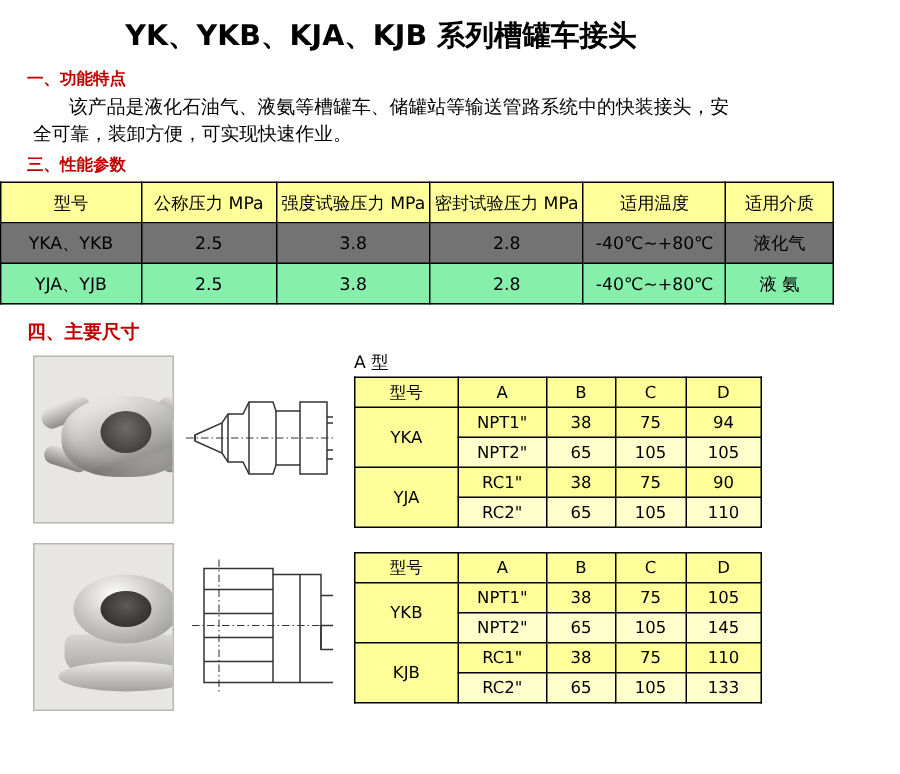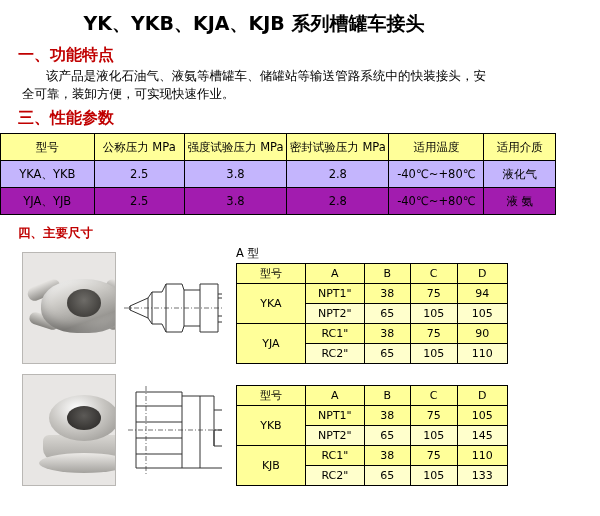--- a/index.html
+++ b/index.html
@@ -25,30 +25,30 @@
     font-size: 19px;
     font-weight: bold;
     letter-spacing: 0px;
     padding-top: 11px;
     padding-bottom: 4px;
     font-family: "DejaVu Sans", sans-serif;
   }
   .section-head {
     color: #c00000;
     font-weight: bold;
-    font-size: 16px;
+    font-size: 11px;
     margin: 4px 0 2px 18px;
     font-family: "DejaVu Sans", sans-serif;
   }
   .body-text {
     font-size: 12.5px;
     line-height: 18px;
     margin: 0 22px 0 22px;
     text-align: justify;
-    font-family: Liberation Mono, monospace;
+    font-family: Liberation Sans, sans-serif;
   }
   .indent {
     text-indent: 24px;
   }
   .mat-line {
     font-size: 12.5px;
     margin: 2px 0 0 22px;
     font-family: "DejaVu Sans", sans-serif;
   }
   .mat-line .gap {
@@ -67,40 +67,40 @@
     border: 1px solid #000000;
     text-align: center;
     height: 26px;
     padding: 0 2px;
   }
   table.spec thead th {
     background: #ffff99;
     font-weight: normal;
   }
   table.spec tbody td {
-    background: #c4b5fd;
+    background: #737373;
   }
   table.spec tbody tr.alt td {
-    background: #a21caf;
+    background: #86efac;
   }
   .sec4 {
     color: #c00000;
     font-weight: bold;
     font-size: 12.5px;
     margin: 10px 0 4px 18px;
     font-family: "DejaVu Sans", sans-serif;
   }
   
   .lower {
     position: relative;
     padding: 0 0 0 0;
   }
   .row {
     display: flex;
-    align-items: flex-end;
+    align-items: center;
   }
   .imgbox {
     background: #e8e6e4;
     border: 1px solid #b9b7b4;
     position: relative;
     overflow: hidden;
   }
   .imgbox.photo { width: 118px; height: 110px; margin-left: 22px; }
   .imgbox.draw  { width: 128px; height: 110px; margin-left: 6px; background:#ffffff; border:none;}
   .type-label {

